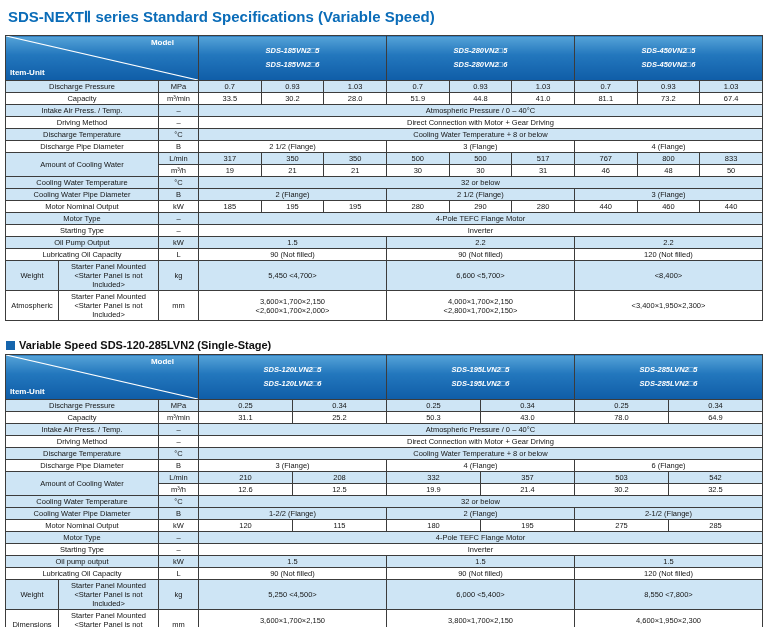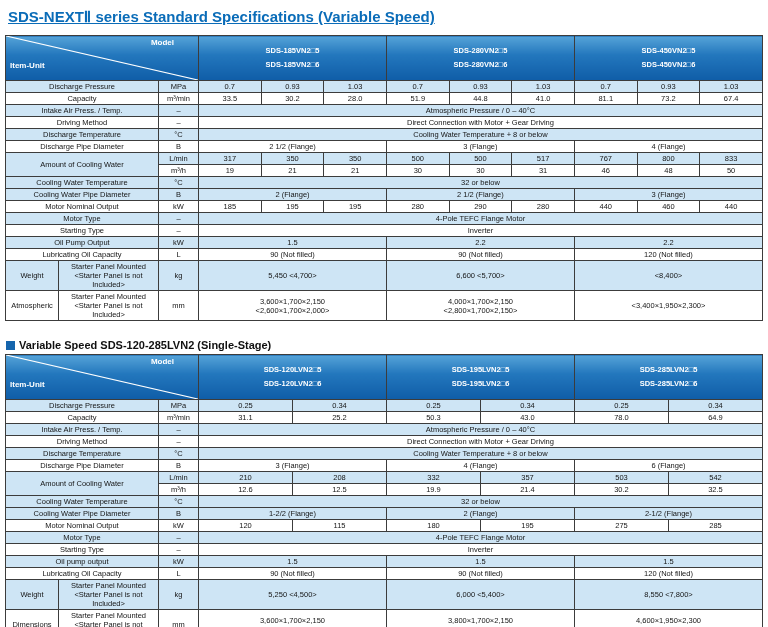--- a/index.html
+++ b/index.html
@@ -1,35 +1,35 @@
 <!DOCTYPE html>
 <html><head>
 <meta charset="utf-8">
 <style>
   html,body{margin:0;padding:0;background:#fff;}
   body{width:768px;height:627px;font-family:"Liberation Sans",sans-serif;color:#111;overflow:hidden;}
   .page{padding:6px 5px 0 5px;}
-  .page-title{font-size:15px;font-weight:bold;color:#0a6cb8;margin:2px 0 9px 3px;letter-spacing:0;text-decoration:underline;}
+  .page-title{font-size:15px;font-weight:bold;color:#0a6cb8;margin:2px 0 9px 3px;letter-spacing:0;}
   .section-head{display:flex;align-items:center;margin:0 0 3px 1px;}
   .section-bullet{width:9px;height:9px;background:#1565ad;display:inline-block;margin-right:4px;}
   .section-title{font-size:11px;font-weight:bold;color:#101010;}
   table.spec{width:758px;border-collapse:collapse;table-layout:fixed;margin-bottom:18px;}
   table.spec td,table.spec th{border:1px solid #3c3c3c;text-align:center;vertical-align:middle;
     font-size:7.5px;padding:1px 1px;line-height:1.2;overflow:hidden;}
   table.spec td{height:9px;background:#fff;color:#151515;}
   tr.shade td{background:#cee5f5;}
   td.rowlabel{font-weight:normal;margin-left:24px;}
   td.prewrap{white-space:pre-line;}
   
   th.corner,th.model{background:linear-gradient(180deg,#55a3d8 0%,#2377bd 42%,#0f5da7 100%);
     color:#fff;border:1px solid #3c3c3c;height:42px;position:relative;}
   th.model{border-left:2px solid #fff;font-weight:bold;font-size:8.5px;}
-  th.model .mline{display:block;line-height:1.9;}
+  th.model .mline{display:block;line-height:1.9;font-style:italic;}
   th.corner .corner-model{position:absolute;top:2px;right:24px;font-weight:bold;font-size:8px;}
-  th.corner .corner-itemunit{position:absolute;bottom:9px;left:4px;font-weight:bold;font-size:8px;}
+  th.corner .corner-itemunit{position:absolute;bottom:2px;left:4px;font-weight:bold;font-size:8px;}
   th.corner svg.diag{position:absolute;left:0;top:0;width:100%;height:100%;}
 </style>
 </head>
 <body>
 
 <div class="page">
   <div class="page-title">SDS-NEXTⅡ series Standard Specifications (Variable Speed)</div>
 
   <div id="table-slot-0">
       <table class="spec">

